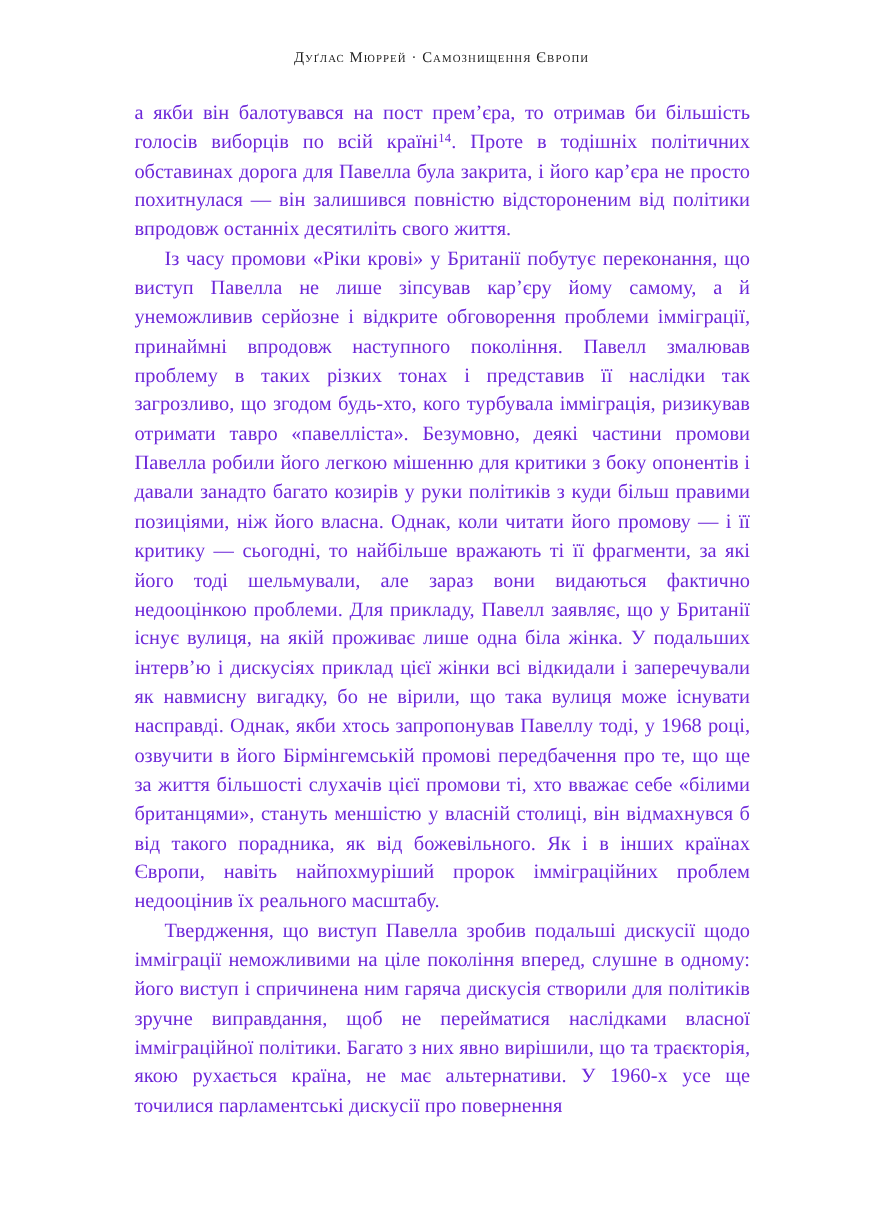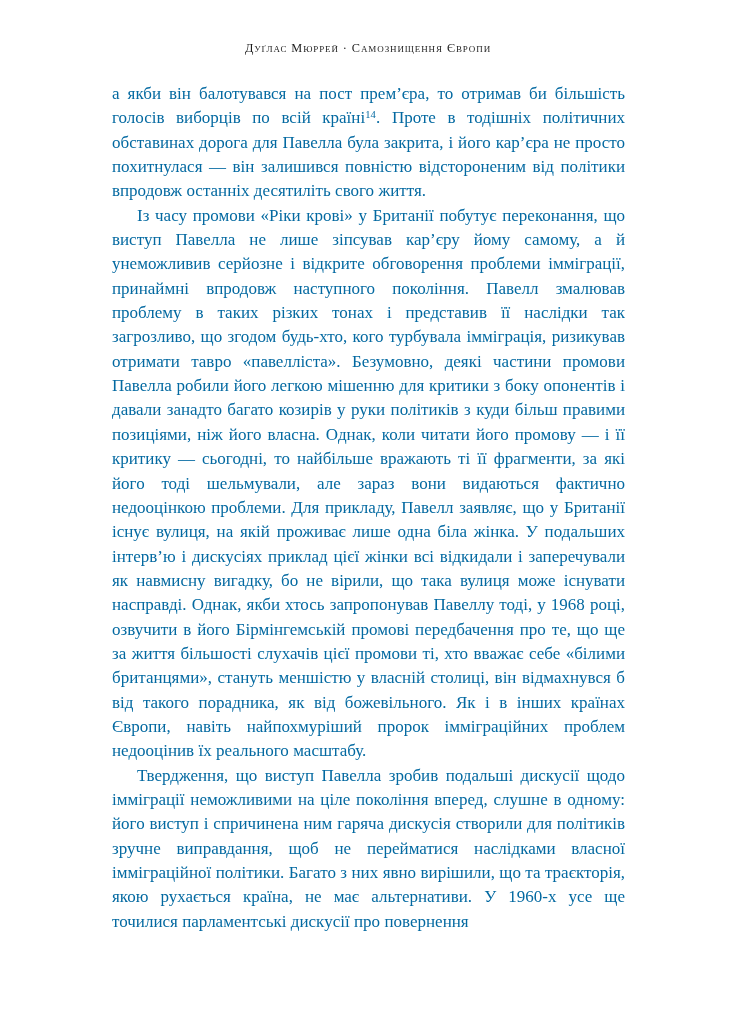--- a/index.html
+++ b/index.html
@@ -46,21 +46,21 @@
     left: 112px;
     width: 513px;
   }
 
   .para {
     margin: 0;
     font-size: 17.0px;
     line-height: 24.35px;
     text-align: justify;
     text-justify: inter-word;
-    color: #0369a1;
+    color: #6d28d9;
     hyphens: none;
     word-spacing: 0.1px;
   }
 
   .para + .para {
     text-indent: 25px;
   }
 
   .para.first {
     text-indent: 0;

